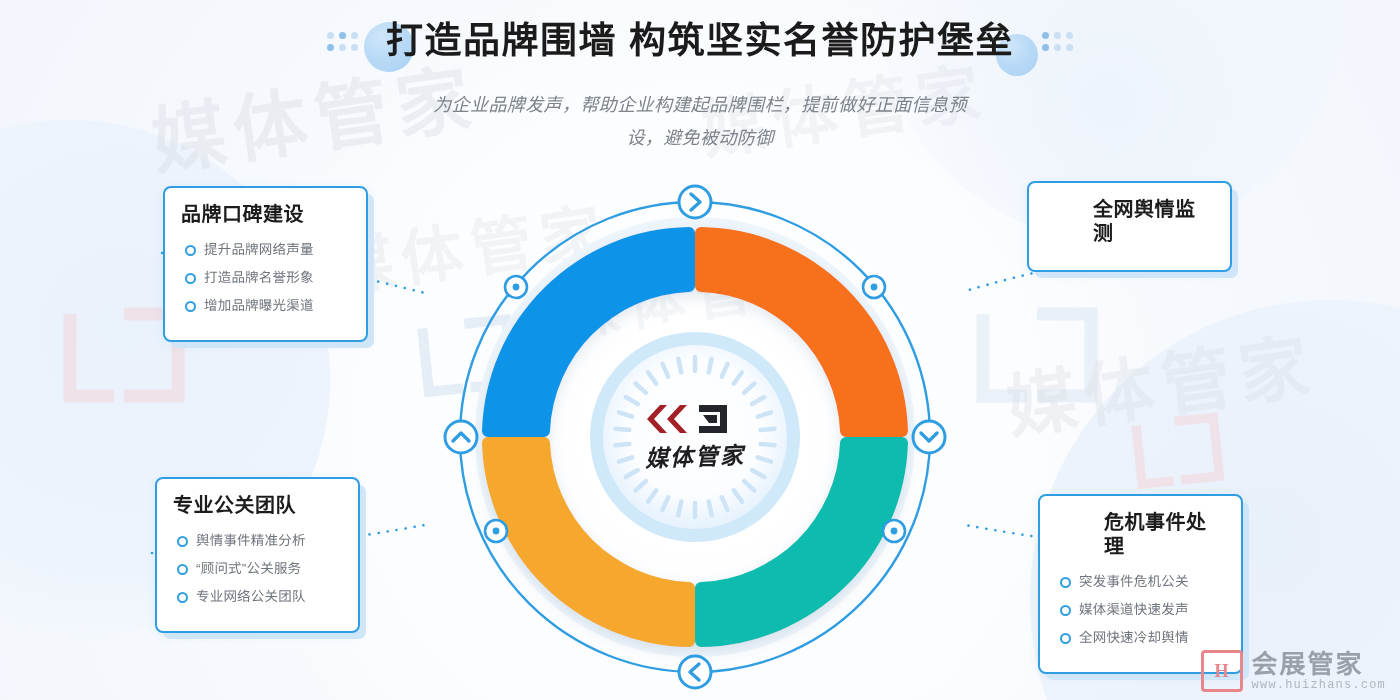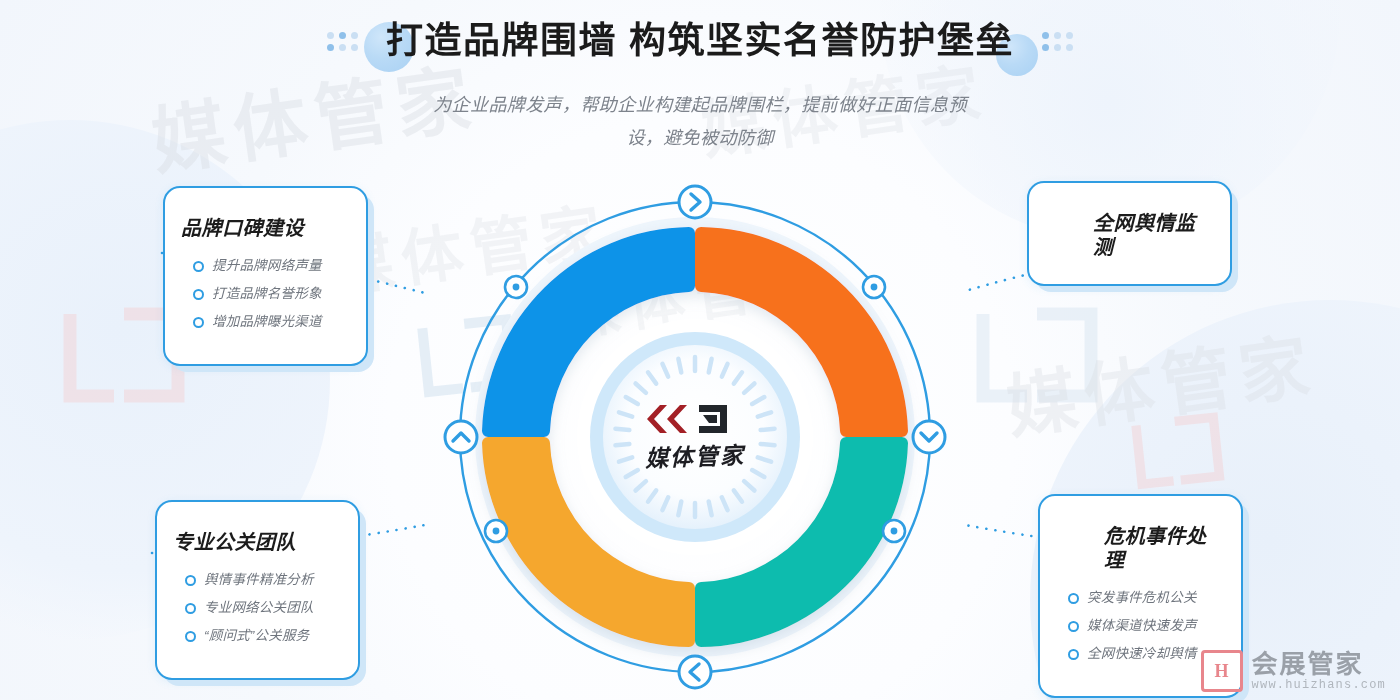--- a/index.html
+++ b/index.html
@@ -170,37 +170,36 @@
     transform: rotate(-2deg);
   }
 
   
   .card {
     position: absolute;
     box-sizing: border-box;
     width: 205px;
     background: #ffffff;
     border: 2px solid #2f9de2;
-    border-radius: 17px;
-    padding: 28px 16px 15px 16px;
+    border-radius: 8px;
+    padding: 14px 16px 15px 16px;
     box-shadow: 7px 7px 0 -1px #cfe6f8, 0 2px 10px rgba(47,157,226,.10);
-    font-style: italic;
   }
   .card-title {
     margin: 0 0 10px 0;
     font-size: 20px;
     font-weight: 700;
     color: #1c1c1c;
     letter-spacing: .5px;
     line-height: 1.2;
   }
   .card.right .card-title { text-align: left; margin-left: 48px; }
   .card ul {
     list-style: none;
-    margin: 12px;
+    margin: 4px;
     padding: 0;
   }
   .card li {
     display: flex;
     align-items: center;
     gap: 8px;
     font-size: 13.5px;
     line-height: 1.35;
     color: #6f757e;
     padding: 5px 0;
@@ -210,21 +209,21 @@
   .bullet {
     flex: 0 0 auto;
     width: 7px; height: 7px;
     border-radius: 50%;
     border: 2px solid #2f9de2;
     background: #ffffff;
   }
 
   #card-tl { left: 163px; top: 186px; }
   #card-tr { left: 1027px; top: 181px; }
-  #card-bl { left: 155px; top: 500px; }
+  #card-bl { left: 155px; top: 477px; }
   #card-br { left: 1038px; top: 494px; }
 
   
   .brand {
     position: absolute;
     right: 14px;
     bottom: 8px;
     display: flex;
     align-items: center;
     gap: 9px;
@@ -516,25 +515,25 @@
 
   <div class="card left" id="card-bl">
     <h2 class="card-title">专业公关团队</h2>
     <ul>
       <li>
         <span class="bullet"></span>
         <span>舆情事件精准分析</span>
       </li>
       <li>
         <span class="bullet"></span>
+        <span>“顾问式”公关服务</span>
+      </li>
+      <li>
+        <span class="bullet"></span>
         <span>专业网络公关团队</span>
-      </li>
-      <li>
-        <span class="bullet"></span>
-        <span>“顾问式”公关服务</span>
       </li>
     </ul>
   </div>
 
   <div class="card right" id="card-br">
     <h2 class="card-title">危机事件处理</h2>
     <ul>
       <li>
         <span class="bullet"></span>
         <span>突发事件危机公关</span>

